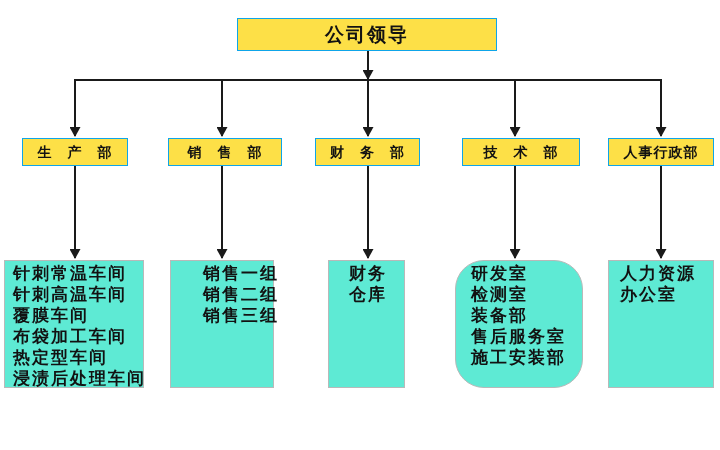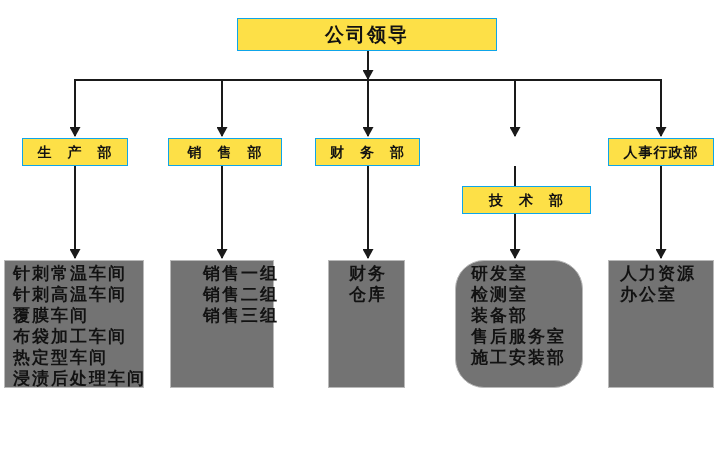--- a/index.html
+++ b/index.html
@@ -35,21 +35,21 @@
   }
   .dept-node {
     top: 138px; height: 28px;
     line-height: 26px;
     font-size: 14px;
     letter-spacing: 1px;
   }
   .unit-box {
     position: absolute;
     top: 260px; height: 128px;
-    background: #737373;
+    background: #5eead4;
     border: 1px solid #b9b9b9;
     box-sizing: border-box;
     padding-top: 2px;
   }
   .unit-line {
     font-size: 17px;
     line-height: 21px;
     letter-spacing: 2px;
     white-space: nowrap;
   }
@@ -81,21 +81,21 @@
     <line x1="368" y1="166" x2="368" y2="258" stroke="#1a1a1a" stroke-width="2" marker-end="url(#arrow)"></line>
     <line x1="515" y1="166" x2="515" y2="258" stroke="#1a1a1a" stroke-width="2" marker-end="url(#arrow)"></line>
     <line x1="661" y1="166" x2="661" y2="258" stroke="#1a1a1a" stroke-width="2" marker-end="url(#arrow)"></line>
   </svg>
 
   <div class="node root-node">公司领导</div>
 
   <div class="node dept-node" style="left:22px;  width:106px;">生　产　部</div>
   <div class="node dept-node" style="left:168px; width:114px;">销　售　部</div>
   <div class="node dept-node" style="left:315px; width:105px;">财　务　部</div>
-  <div class="node dept-node" style="left:462px; width:129px;margin-top:48px;">技　术　部</div>
+  <div class="node dept-node" style="left:462px; width:118px;">技　术　部</div>
   <div class="node dept-node" style="left:608px; width:106px;">人事行政部</div>
 
   <div class="unit-box" style="left:4px; width:140px; padding-left:8px;">
     <div class="unit-line">针刺常温车间</div>
     <div class="unit-line">针刺高温车间</div>
     <div class="unit-line">覆膜车间</div>
     <div class="unit-line">布袋加工车间</div>
     <div class="unit-line">热定型车间</div>
     <div class="unit-line">浸渍后处理车间</div>
   </div>

